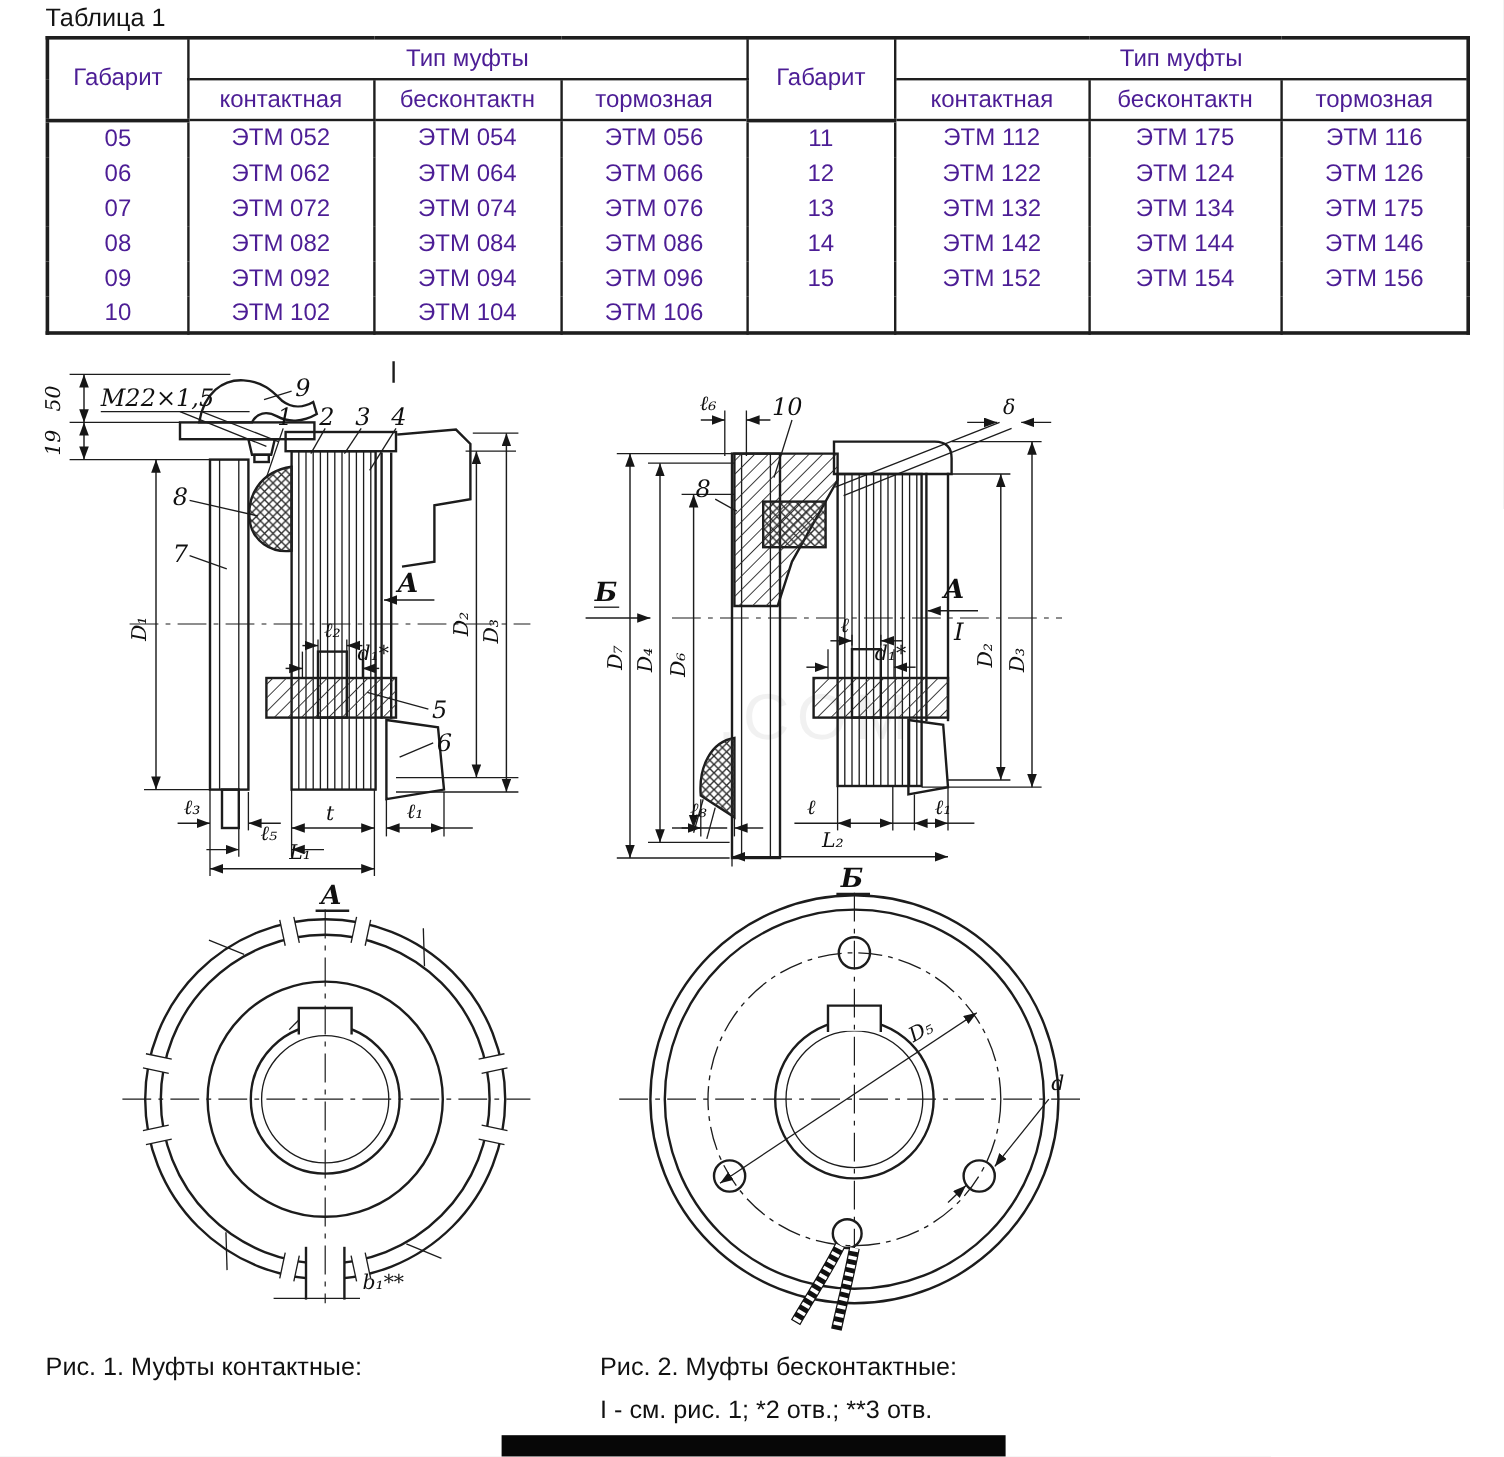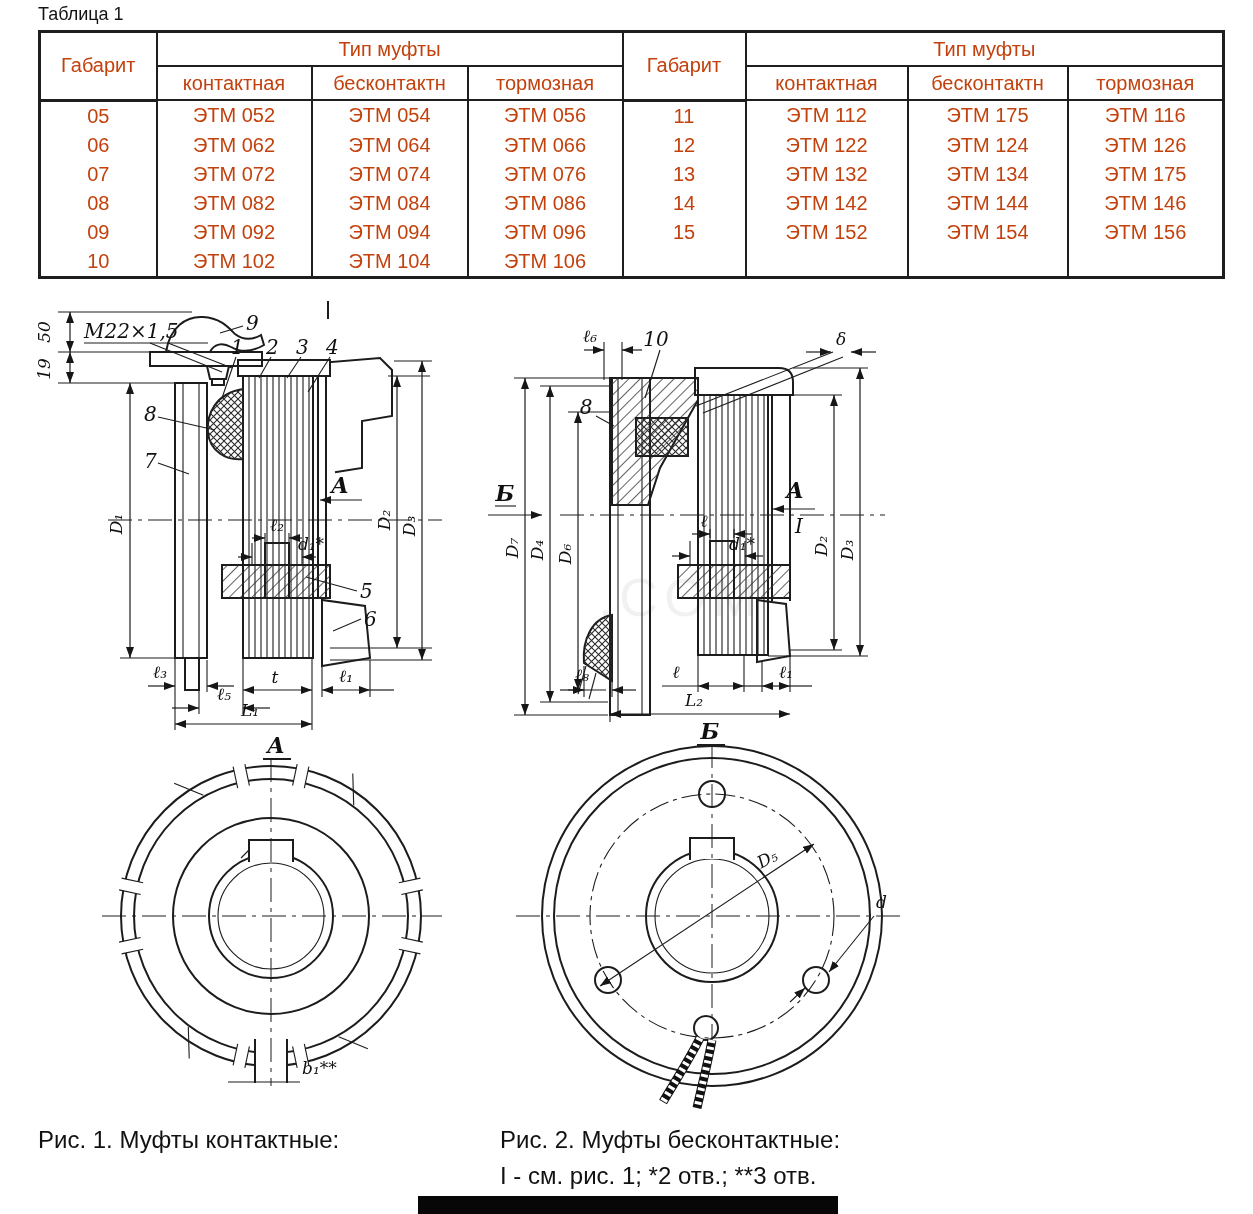--- a/index.html
+++ b/index.html
@@ -1,29 +1,29 @@
 <!DOCTYPE html>
 <html><head>
 <meta charset="utf-8">
 <style>
   html,body{margin:0;padding:0;background:#e8e8e8;}
   .page{position:relative;width:1253px;height:1214px;background:#ffffff;overflow:hidden;
         font-family:"Liberation Sans",sans-serif;color:#141414;}
-  .tbl-title{position:absolute;left:38px;top:4px;font-size:18px;}
+  .tbl-title{position:absolute;left:38px;top:4px;font-size:21px;}
   table.spec{position:absolute;left:38px;top:30px;border-collapse:collapse;table-layout:fixed;
-             width:1184px;font-size:20px;color:#c2410c;}
+             width:1184px;font-size:20px;color:#4c1d95;}
   table.spec th,table.spec td{border-left:2px solid #1e1e1e;border-right:2px solid #1e1e1e;
              text-align:center;vertical-align:middle;padding:0;font-weight:normal;}
   table.spec{border:3px solid #1e1e1e;}
   table.spec thead th{border-bottom:2px solid #1e1e1e;}
   table.spec thead tr.h1 th{height:32px;}
   table.spec thead tr.h2 th{height:32px;margin-top:40px;}
   table.spec thead th.gab{border-bottom:3px solid #1e1e1e;}
   table.spec tbody td{height:29px;border-top:none;border-bottom:none;}
-  .caption{position:absolute;font-size:24px;line-height:36px;color:#111;}
+  .caption{position:absolute;font-size:21px;line-height:36px;color:#111;}
   .cap1{left:38px;top:1122px;}
   .cap2{left:500px;top:1122px;}
   .bottom-bar{position:absolute;left:418px;top:1196px;width:420px;height:18px;background:#070707;}
   svg.drawing{position:absolute;left:0;top:280px;}
   .ln{stroke:#1c1c1c;stroke-width:2;fill:none;stroke-linecap:square;}
   .tn{stroke:#1c1c1c;stroke-width:1.1;fill:none;}
   .dm{stroke:#1c1c1c;stroke-width:1.2;fill:none;}
   .cl{stroke:#1c1c1c;stroke-width:1;fill:none;stroke-dasharray:24 6 4 6;}
   text.dl{font:italic 17px "DejaVu Serif",serif;fill:#101010;}
   text.pl{font:italic 20px "DejaVu Serif",serif;fill:#101010;}

